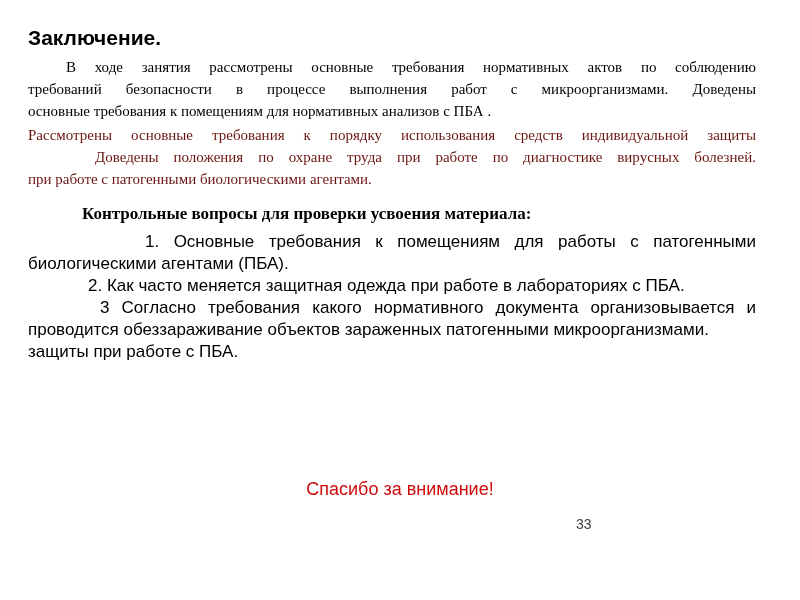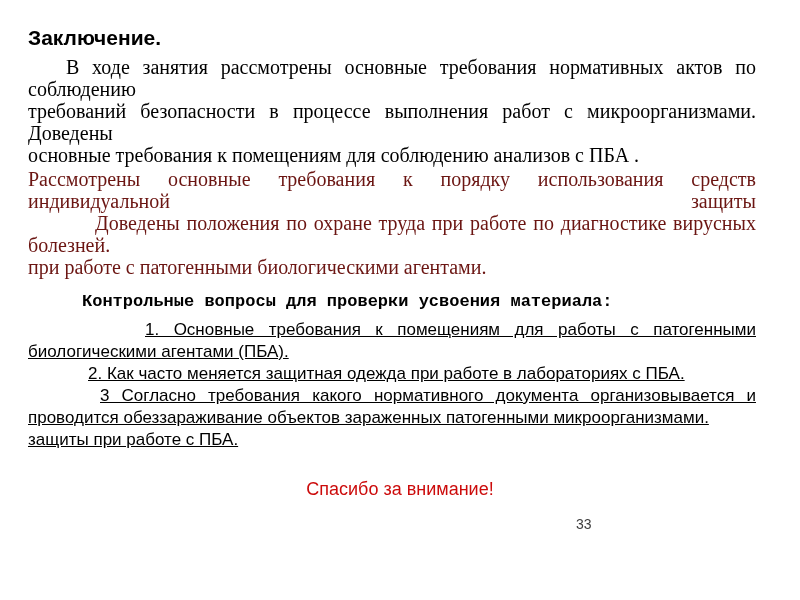--- a/index.html
+++ b/index.html
@@ -24,44 +24,43 @@
   .title {
     font-family: "Liberation Sans", sans-serif;
     font-weight: bold;
     font-size: 21px;
     line-height: 24px;
     color: #000000;
     margin-bottom: 6px;
   }
   .para-serif {
     font-family: "Liberation Serif", serif;
-    font-size: 20px;
+    font-size: 15px;
     line-height: 22px;
     color: #000000;
   }
   .para2 {
     color: #6b1512;
     margin-top: 2px;
   }
   .q-heading {
-    font-family: Liberation Mono, monospace;
+    font-family: Liberation Serif, serif;
     font-weight: bold;
     font-size: 17px;
     line-height: 22px;
     color: #000000;
     margin-top: 13px;
     text-indent: 54px;
   }
   .questions {
     font-family: "Liberation Sans", sans-serif;
     font-size: 17px;
     line-height: 22px;
     color: #000000;
     margin-top: 6px;
-    text-decoration: underline;
   }
   .ln {
     text-align: justify;
     text-align-last: justify;
   }
   .ln.last {
     text-align: left;
     text-align-last: left;
   }
   .closing {
@@ -86,21 +85,21 @@
 </head>
 <body>
 
 <div class="slide">
 
   <div class="title">Заключение.</div>
 
   <div class="para-serif">
     <div class="ln" style="text-indent:38px">В ходе занятия рассмотрены основные требования  нормативных актов  по соблюдению</div>
     <div class="ln">требований безопасности в процессе   выполнения работ   с   микроорганизмами. Доведены</div>
-    <div class="ln last">основные  требования к помещениям  для соблюдению  анализов с ПБА .</div>
+    <div class="ln last">основные  требования к помещениям  для нормативных  анализов с ПБА .</div>
   </div>
 
   <div class="para-serif para2">
     <div class="ln">Рассмотрены основные требования к порядку использования средств индивидуальной защиты</div>
     <div class="ln" style="text-indent:67px">Доведены положения по охране труда  при работе  по диагностике вирусных болезней.</div>
     <div class="ln last">при работе  с патогенными биологическими агентами.</div>
   </div>
 
   <div class="q-heading">Контрольные вопросы для проверки усвоения материала:</div>
 

